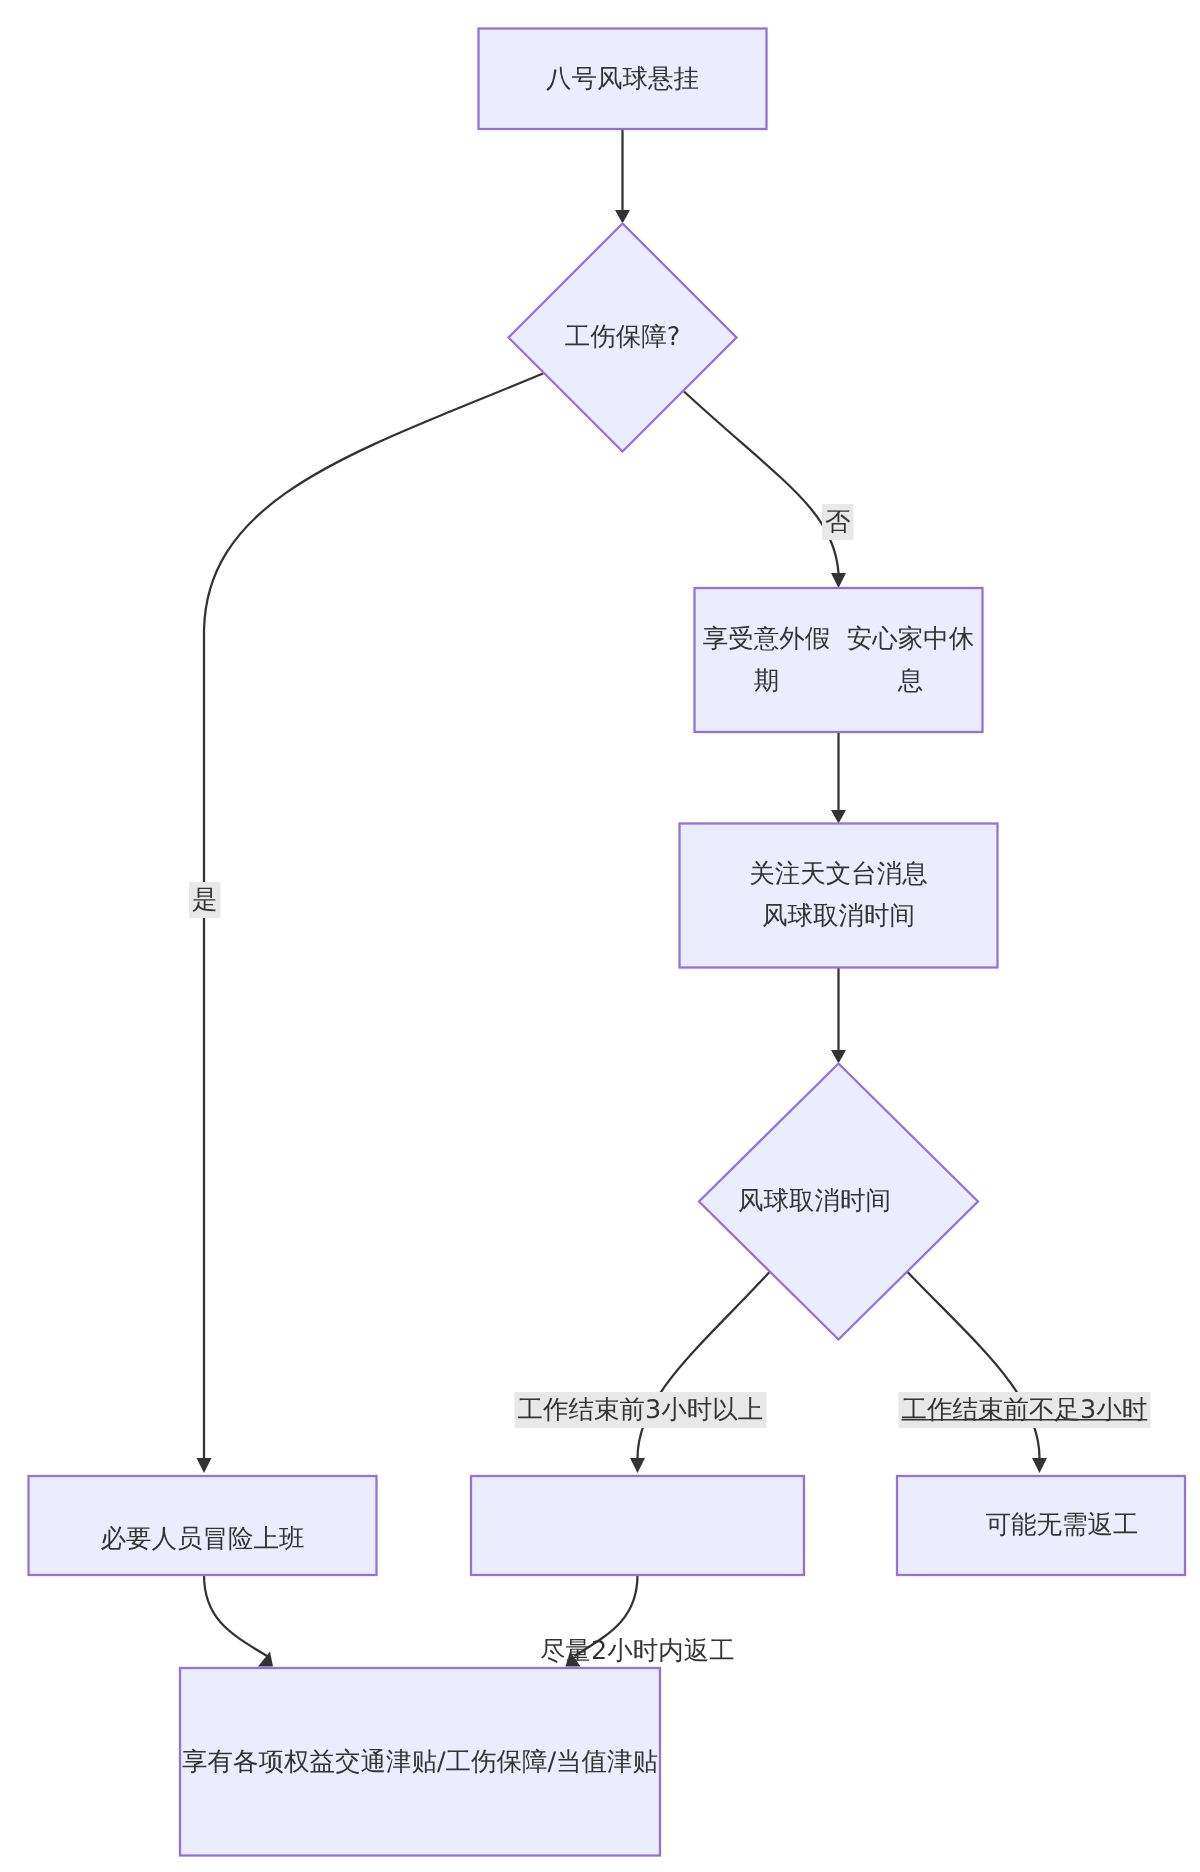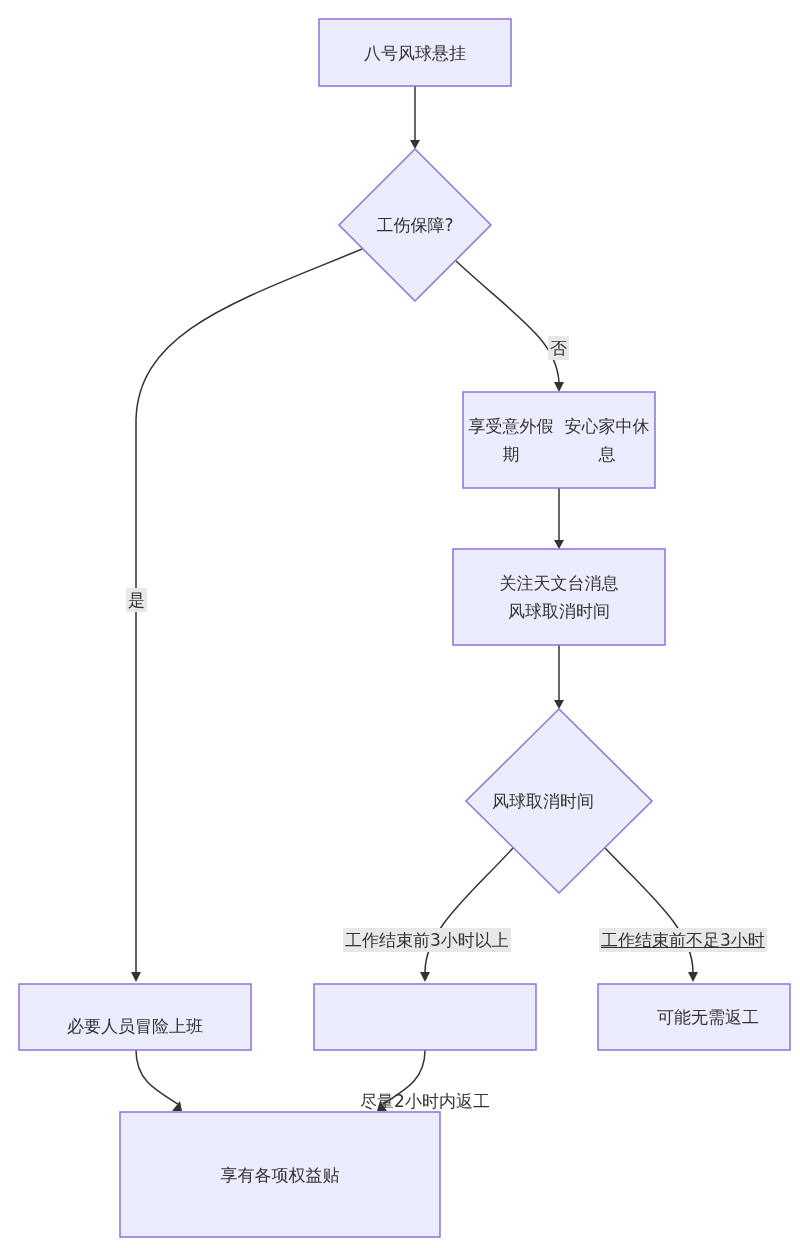--- a/index.html
+++ b/index.html
@@ -86,19 +86,20 @@
 <div class="label" style="left:314px;top:1040px;width:222px;height:66px;margin-top:28px;">
   <span>尽量2小时内返工</span>
 </div>
 
 <div class="label" style="left:598px;top:984px;width:220px;height:66px;">
   <span>可能无需返工</span>
 </div>
 
 <div class="label" style="left:120px;top:1112px;width:320px;height:125px;flex-direction:row;">
   <div>享有各项权益</div>
+  <div>交通津贴/工伤保障/当值津</div>
   <div>贴</div>
 </div>
 
 <div class="edge-label" style="left:126px;top:588px;">是</div>
 <div class="edge-label" style="left:548px;top:336px;">否</div>
 <div class="edge-label" style="left:331px;top:928px;margin-left:12px;">工作结束前3小时以上</div>
 <div class="edge-label" style="left:599px;top:928px;text-decoration:underline;">工作结束前不足3小时</div>
 
 </body></html>

